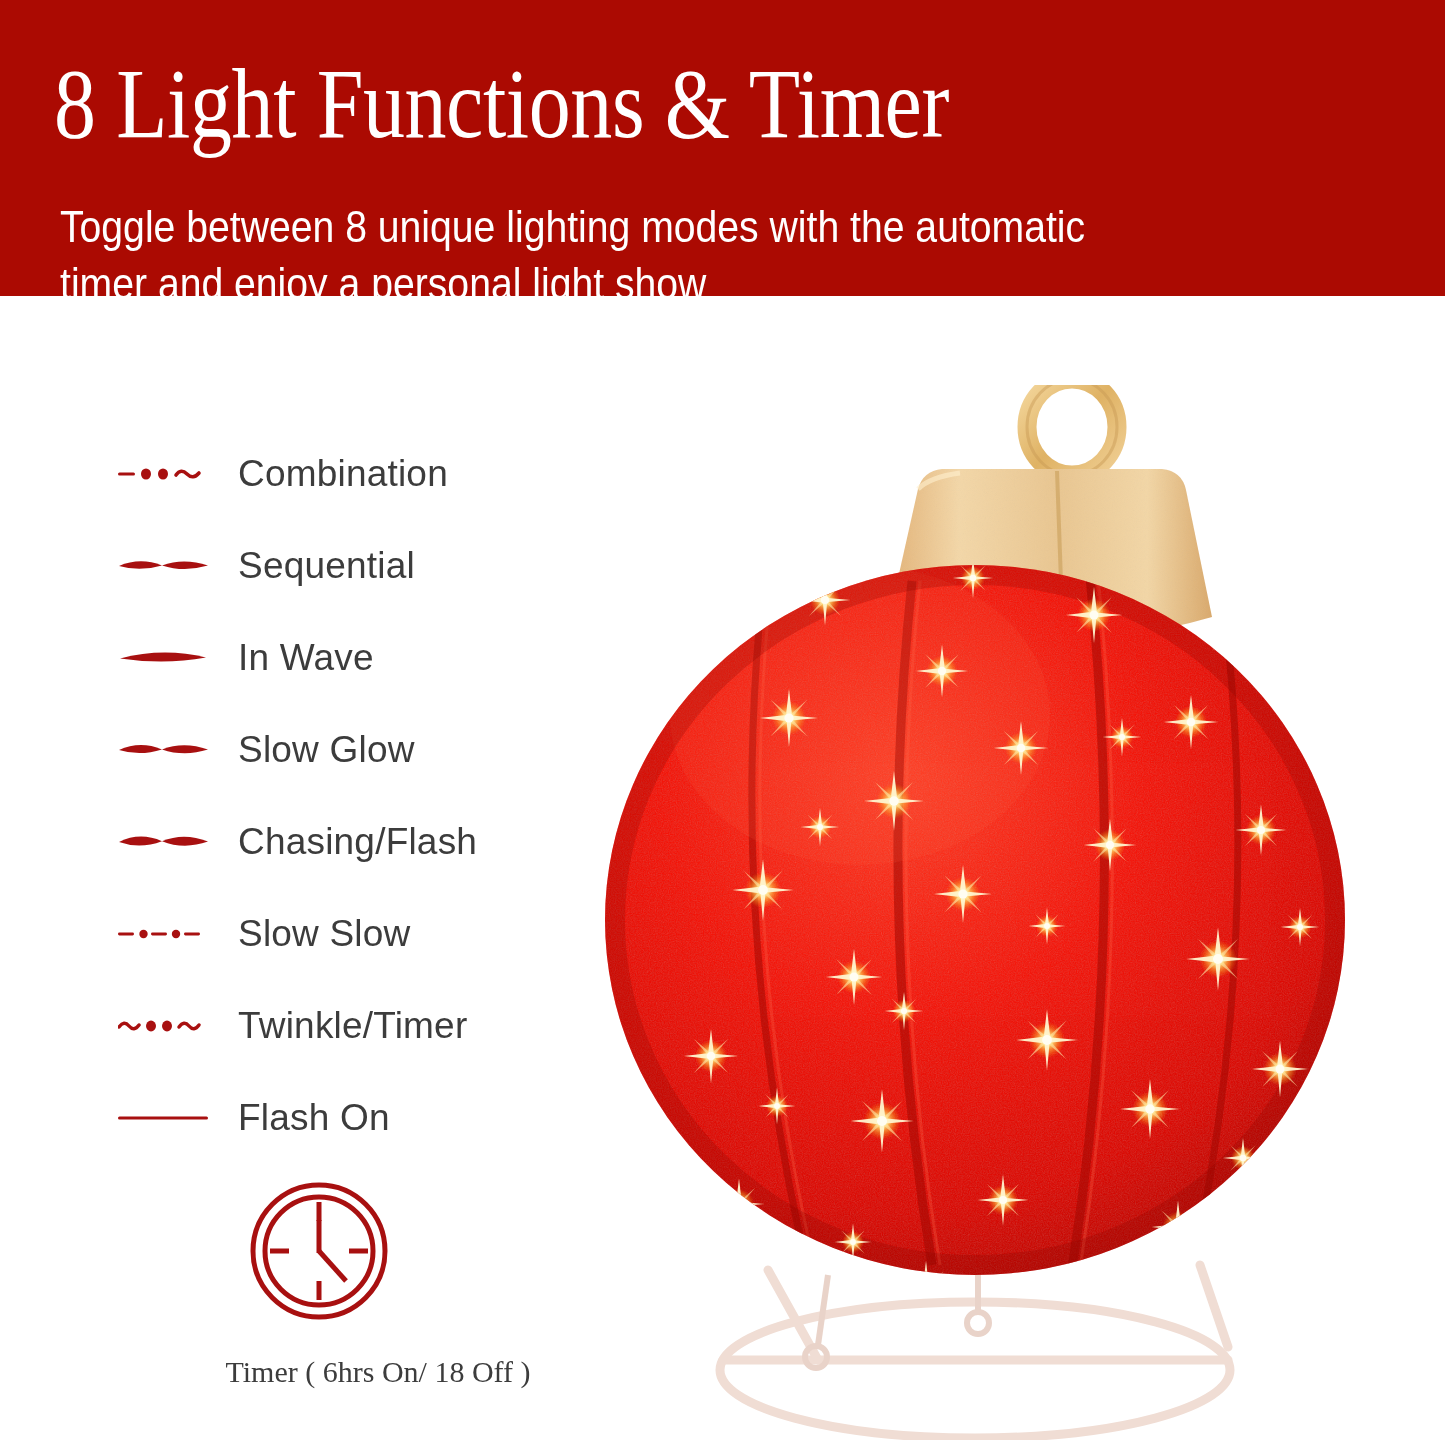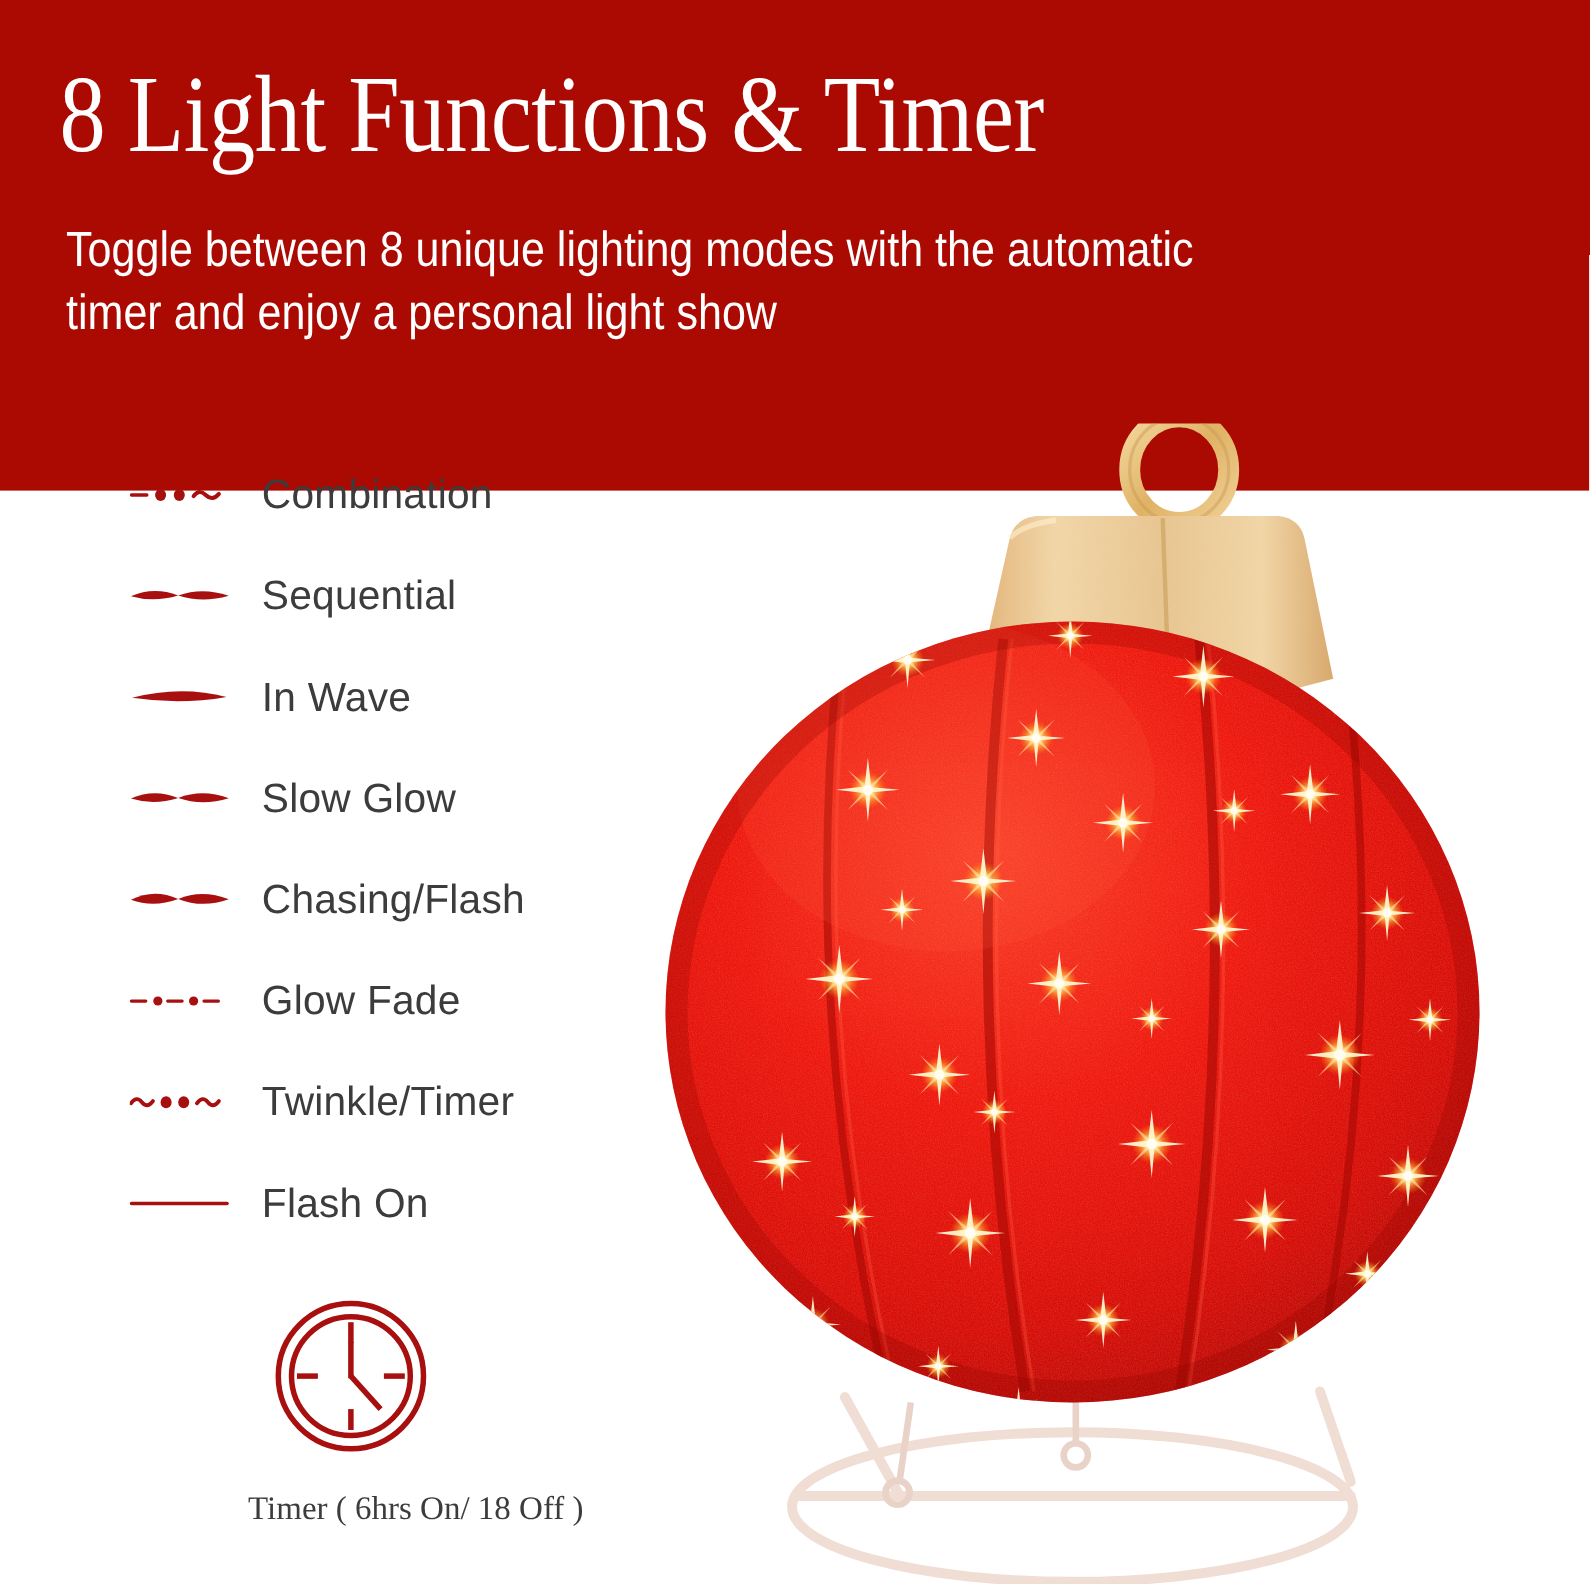--- a/index.html
+++ b/index.html
@@ -15,21 +15,21 @@
     background: #ffffff;
     overflow: hidden;
     font-family: "Liberation Sans", sans-serif;
   }
 
   
   .header-band {
     position: absolute;
     left: 0; top: 0;
     width: 1445px;
-    height: 446px;
+    height: 296px;
     background: #ab0a02;
   }
   .header-title {
     position: absolute;
     left: 54px;
     top: 52px;
     width: 1300px;
     font-family: "Liberation Serif", "DejaVu Serif", serif;
     font-size: 100px;
     line-height: 104px;
@@ -51,21 +51,21 @@
     font-weight: 400;
     color: #ffffff;
     transform: scaleX(0.87);
     transform-origin: left top;
   }
 
   
   .legend {
     position: absolute;
     left: 118px;
-    top: 404px;
+    top: 428px;
     width: 470px;
   }
   .legend-row {
     position: relative;
     height: 92px;
     display: flex;
     align-items: center;
   }
   .legend-icon {
     width: 92px;
@@ -175,21 +175,21 @@
     </div>
 
     <div class="legend-row">
       <svg class="legend-icon" viewBox="0 0 92 40">
         <rect x="0" y="18.6" width="16" height="2.9" rx="1.4" fill="#a81010"></rect>
         <circle cx="25.5" cy="20" r="4.2" fill="#a81010"></circle>
         <rect x="33" y="18.6" width="16" height="2.9" rx="1.4" fill="#a81010"></rect>
         <circle cx="58" cy="20" r="4.2" fill="#a81010"></circle>
         <rect x="66" y="18.6" width="16" height="2.9" rx="1.4" fill="#a81010"></rect>
       </svg>
-      <span class="legend-label">Glow Fade</span>
+      <span class="legend-label">Slow Slow</span>
     </div>
 
     <div class="legend-row">
       <svg class="legend-icon" viewBox="0 0 92 40">
         <path d="M1 21 Q6 14 11 20 Q16 26 21 19" stroke="#a81010" stroke-width="3.5" fill="none" stroke-linecap="round"></path>
         <ellipse cx="33" cy="20" rx="5" ry="5.4" fill="#a81010"></ellipse>
         <ellipse cx="49" cy="20" rx="5" ry="5.4" fill="#a81010"></ellipse>
         <path d="M61 21 Q66 14 71 20 Q76 26 81 19" stroke="#a81010" stroke-width="3.5" fill="none" stroke-linecap="round"></path>
       </svg>
       <span class="legend-label">Twinkle/Timer</span>

